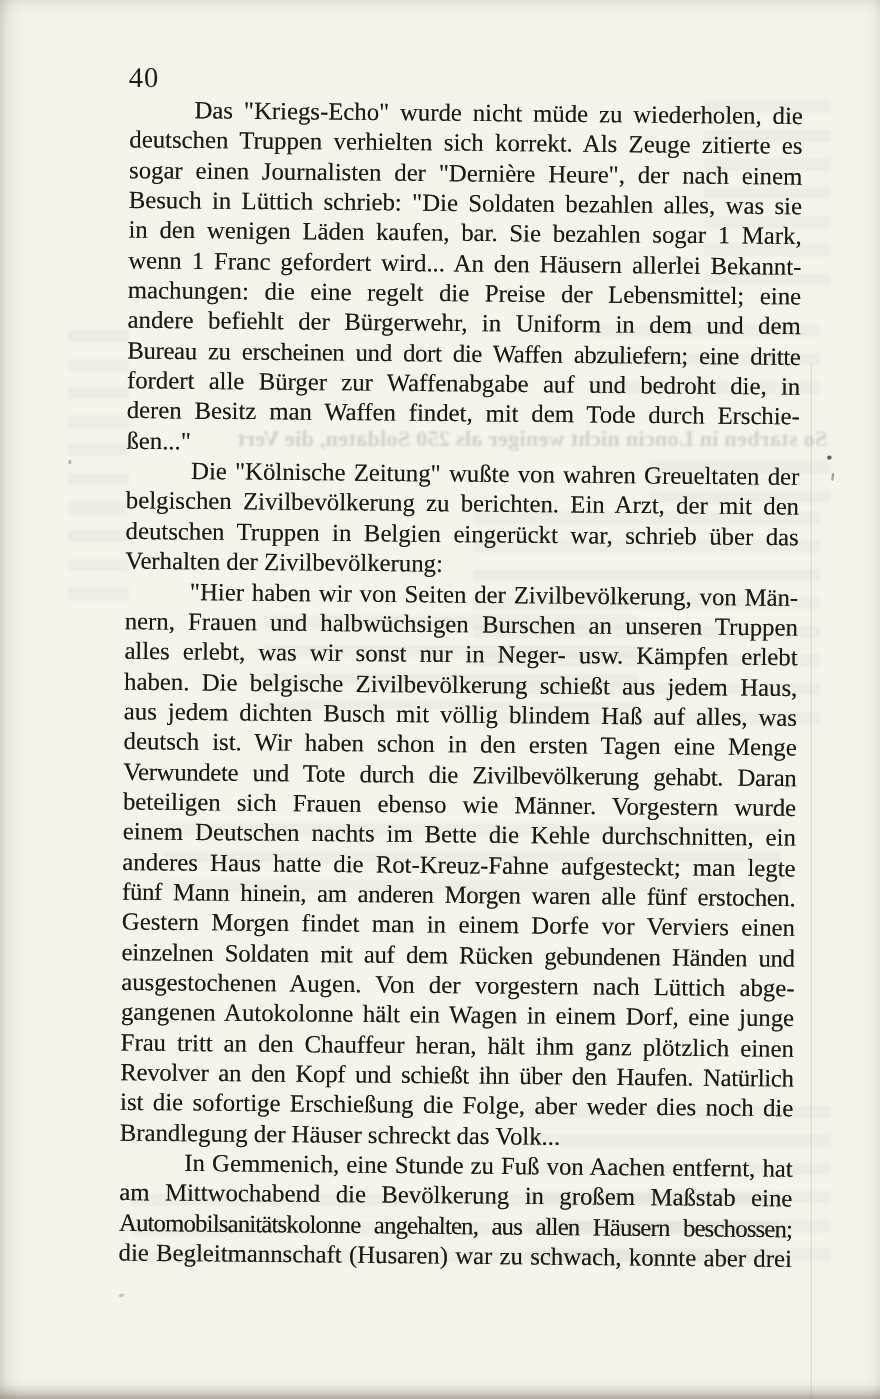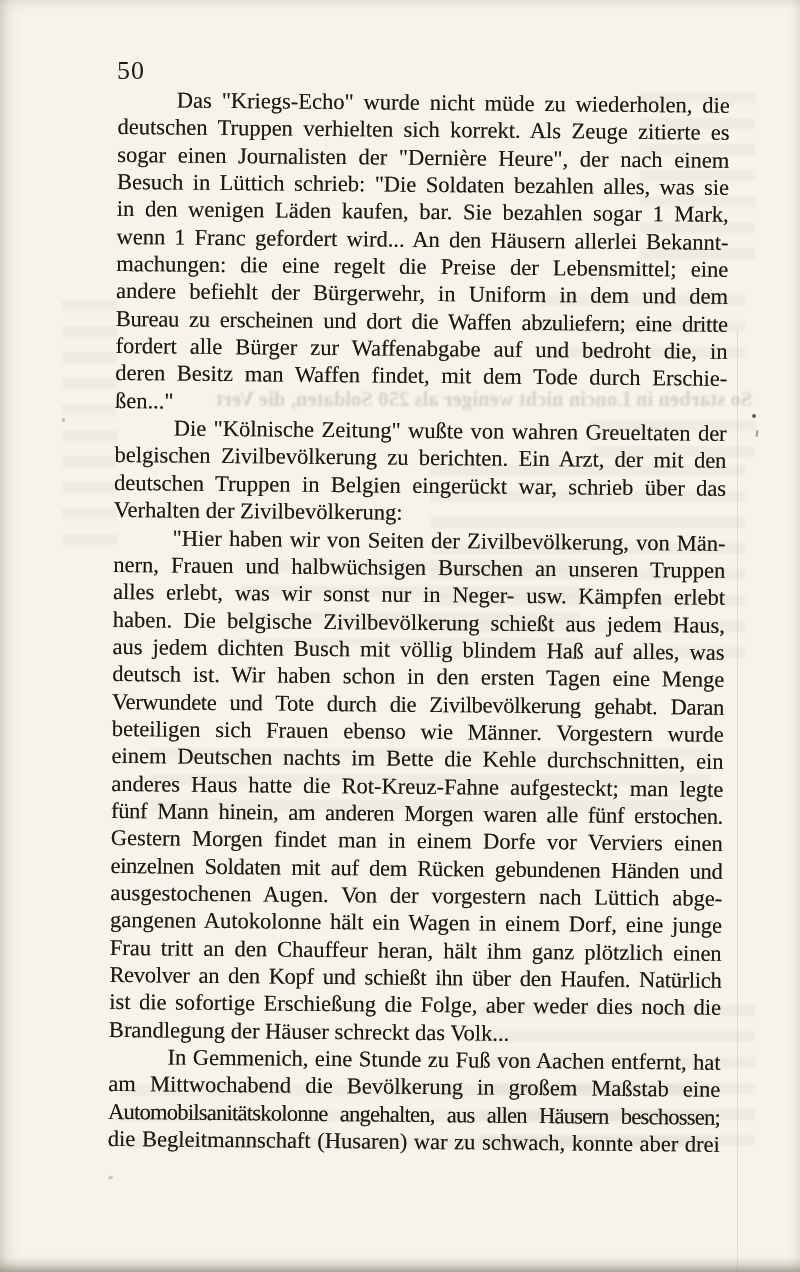--- a/index.html
+++ b/index.html
@@ -119,21 +119,21 @@
   <div class="smudge s3"></div>
   <div class="smudge s4"></div>
   <div class="smudge s5"></div>
   <div class="smudge s6"></div>
   <div class="smudge s7"></div>
   <div class="smudge s8"></div>
   <div class="smudge s9"></div>
 
   <div class="bleed-line">So starben in Loncin nicht weniger als 250 Soldaten, die Vert</div>
 
-  <div class="page-number">50</div>
+  <div class="page-number">40</div>
 
   <div class="textblock" id="textblock">
       <div class="line indent">Das "Kriegs-Echo" wurde nicht müde zu wiederholen, die</div>
       <div class="line">deutschen Truppen verhielten sich korrekt. Als Zeuge zitierte es</div>
       <div class="line">sogar einen Journalisten der "Dernière Heure", der nach einem</div>
       <div class="line">Besuch in Lüttich schrieb: "Die Soldaten bezahlen alles, was sie</div>
       <div class="line">in den wenigen Läden kaufen, bar. Sie bezahlen sogar 1 Mark,</div>
       <div class="line">wenn 1 Franc gefordert wird... An den Häusern allerlei Bekannt-</div>
       <div class="line">machungen: die eine regelt die Preise der Lebensmittel; eine</div>
       <div class="line">andere befiehlt der Bürgerwehr, in Uniform in dem und dem</div>

